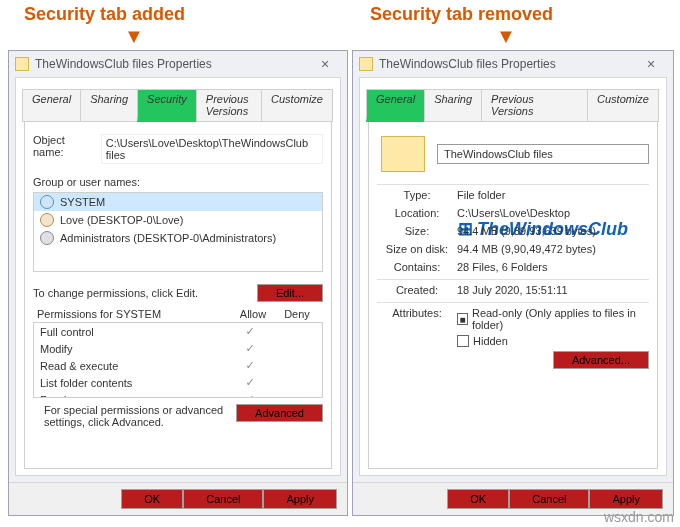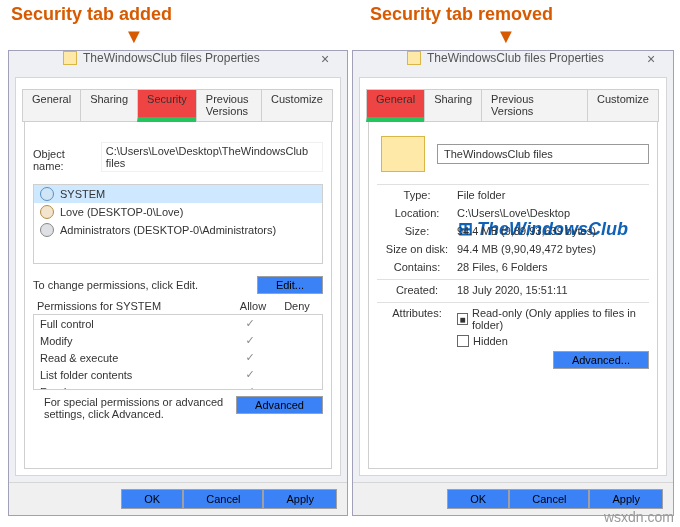--- a/index.html
+++ b/index.html
@@ -13,102 +13,103 @@
     position: relative;
     overflow: hidden;
   }
   .caption {
     position: absolute;
     font-weight: bold;
     color: #d85a00;
     font-size: 18px;
     text-align: center;
   }
-  .cap1 { top: 4px; left: 11px; }
+  .cap1 { top: 4px; left: 24px; }
   .cap2 { top: 4px; left: 370px; }
   .arrow {
     position: absolute;
     color: #d85a00;
     font-size: 20px;
     line-height: 20px;
   }
   .arrow1 { top: 26px; left: 124px; }
   .arrow2 { top: 26px; left: 496px; }
   .window {
     position: absolute;
     border: 1px solid #a0a0b8;
     background: #eef0f4;
     display: flex;
     flex-direction: column;
   }
   .win1 { top: 50px; left: 8px;  width: 340px; height: 466px; }
   .win2 { top: 50px; left: 352px; width: 322px; height: 466px; }
   .titlebar {
     display: flex;
+    align-items: center;
     height: 26px;
     padding: 0 6px;
     font-size: 12px;
     color: #555;
-    margin-left: 48px;
   }
   .titlebar .ticon { width: 14px; height: 14px; background: #ffe9a8; border: 1px solid #d9b747; margin-right: 6px; }
   .titlebar .title { flex: 1; }
   .titlebar .close { width: 32px; text-align: center; color: #666; font-size: 14px; }
   .client {
     flex: 1;
     background: #fff;
     margin: 0 6px 6px 6px;
     border: 1px solid #d6d6d6;
     display: flex;
     flex-direction: column;
     padding: 4px 8px 6px 8px;
   }
   .tabs {
     display: flex;
     margin: 6px 0 0 -2px;
     position: relative;
     top: 1px;
     z-index: 2;
+    font-style: italic;
   }
   .tab {
     padding: 3px 9px 4px 9px;
     border: 1px solid #cfcfcf;
     margin-right: -1px;
     background: #f3f3f3;
     font-size: 11px;
     color: #333;
   }
-  .tab.active { background: #ef4444; border-bottom: 5px solid #22c55e; }
+  .tab.active { background: #22c55e; border-bottom: 5px solid #22c55e; }
   .pane {
     border: 1px solid #cfcfcf;
     flex: 1;
     padding: 8px 8px 6px 8px;
     position: relative;
     z-index: 1;
     font-size: 11px;
     color: #333;
   }
   .row { display: flex; align-items: center; margin-bottom: 6px; }
-  .obj { display: flex; align-items: flex-end; margin: 12px 0 12px 0; }
+  .obj { display: flex; align-items: flex-start; margin: 4px 0 12px 0; }
   .obj .val { border: 1px solid #f0f0f0; padding: 2px 4px; margin-left: 6px; }
   .groupbox {
     border: 1px solid #cfcfcf;
     height: 80px;
     overflow: auto;
     margin: 4px 0 12px 0;
   }
   .useritem { display: flex; align-items: center; padding: 2px 6px; }
   .useritem.sel { background: #cde8ff; }
   .usericon { width: 14px; height: 14px; margin-right: 6px; border-radius: 50%; border:1px solid #888; }
   .ico-sys { background:#d0e6f7; border-color:#5a8fbd; }
   .ico-usr { background:#f2e4cd; border-color:#b38d4a; }
   .ico-grp { background:#dfe0e3; border-color:#888; }
   .perm-row { display: flex; align-items: center; margin: 10px 0 6px 0; }
   .perm-row span { flex: 1; }
-  .btn { font-family: inherit; font-size: 11px; padding: 2px 18px; border: 1px solid #a0a0a0; background: #3b82f6; }
+  .btn { font-family: inherit; font-size: 11px; padding: 2px 18px; border: 1px solid #a0a0a0; background: #b91c1c; }
   .perm-head { display: flex; font-size: 11px; padding: 0 4px 2px 4px; }
   .perm-head .p0 { flex:1; }
   .perm-head .p1, .perm-head .p2 { width: 44px; text-align: center; }
   .permbox { border: 1px solid #cfcfcf; height: 76px; overflow: hidden; }
   .permitem { display: flex; align-items: center; padding: 2px 6px; border-bottom: 0; }
   .permitem .pn { flex:1; }
   .permitem .pc { width: 44px; text-align:center; color:#888; }
   .note { margin-top: 6px; font-size: 11px; }
   .note-row { display:flex; align-items:flex-start;margin-left:11px; }
   .note-row span { flex:1; }
@@ -145,20 +146,21 @@
       <div class="tab">Sharing</div>
       <div class="tab active">Security</div>
       <div class="tab">Previous Versions</div>
       <div class="tab">Customize</div>
     </div>
     <div class="pane">
       <div class="obj">
         <span>Object name:</span>
         <span class="val">C:\Users\Love\Desktop\TheWindowsClub files</span>
       </div>
+      <div>Group or user names:</div>
       <div class="groupbox">
         <div class="useritem sel">
             <div class="usericon ico-sys"></div>
             <span>SYSTEM</span>
           </div>
         <div class="useritem">
             <div class="usericon ico-usr"></div>
             <span>Love (DESKTOP-0\Love)</span>
           </div>
         <div class="useritem">

